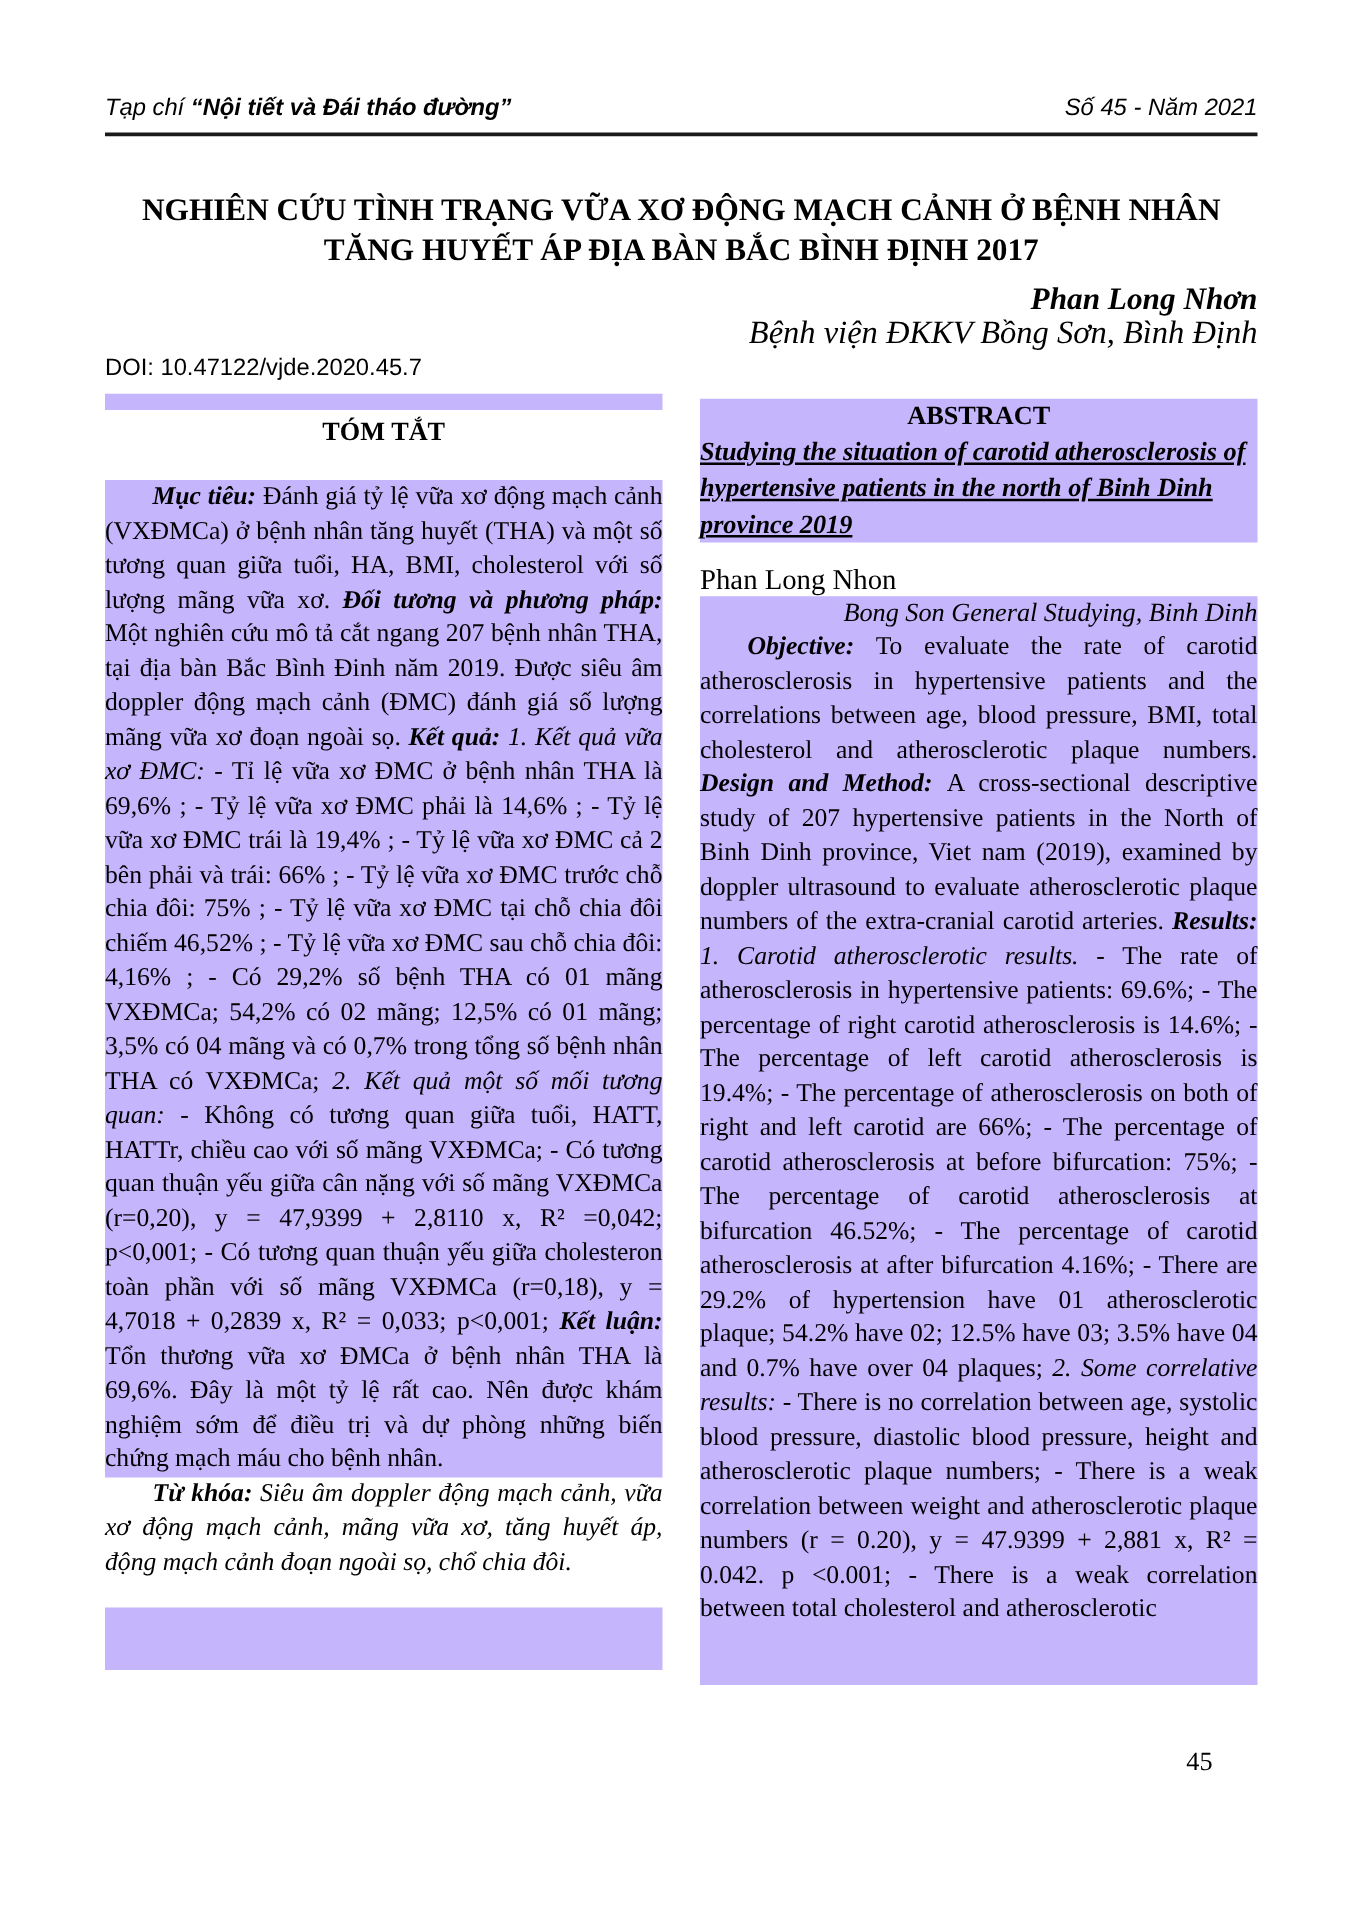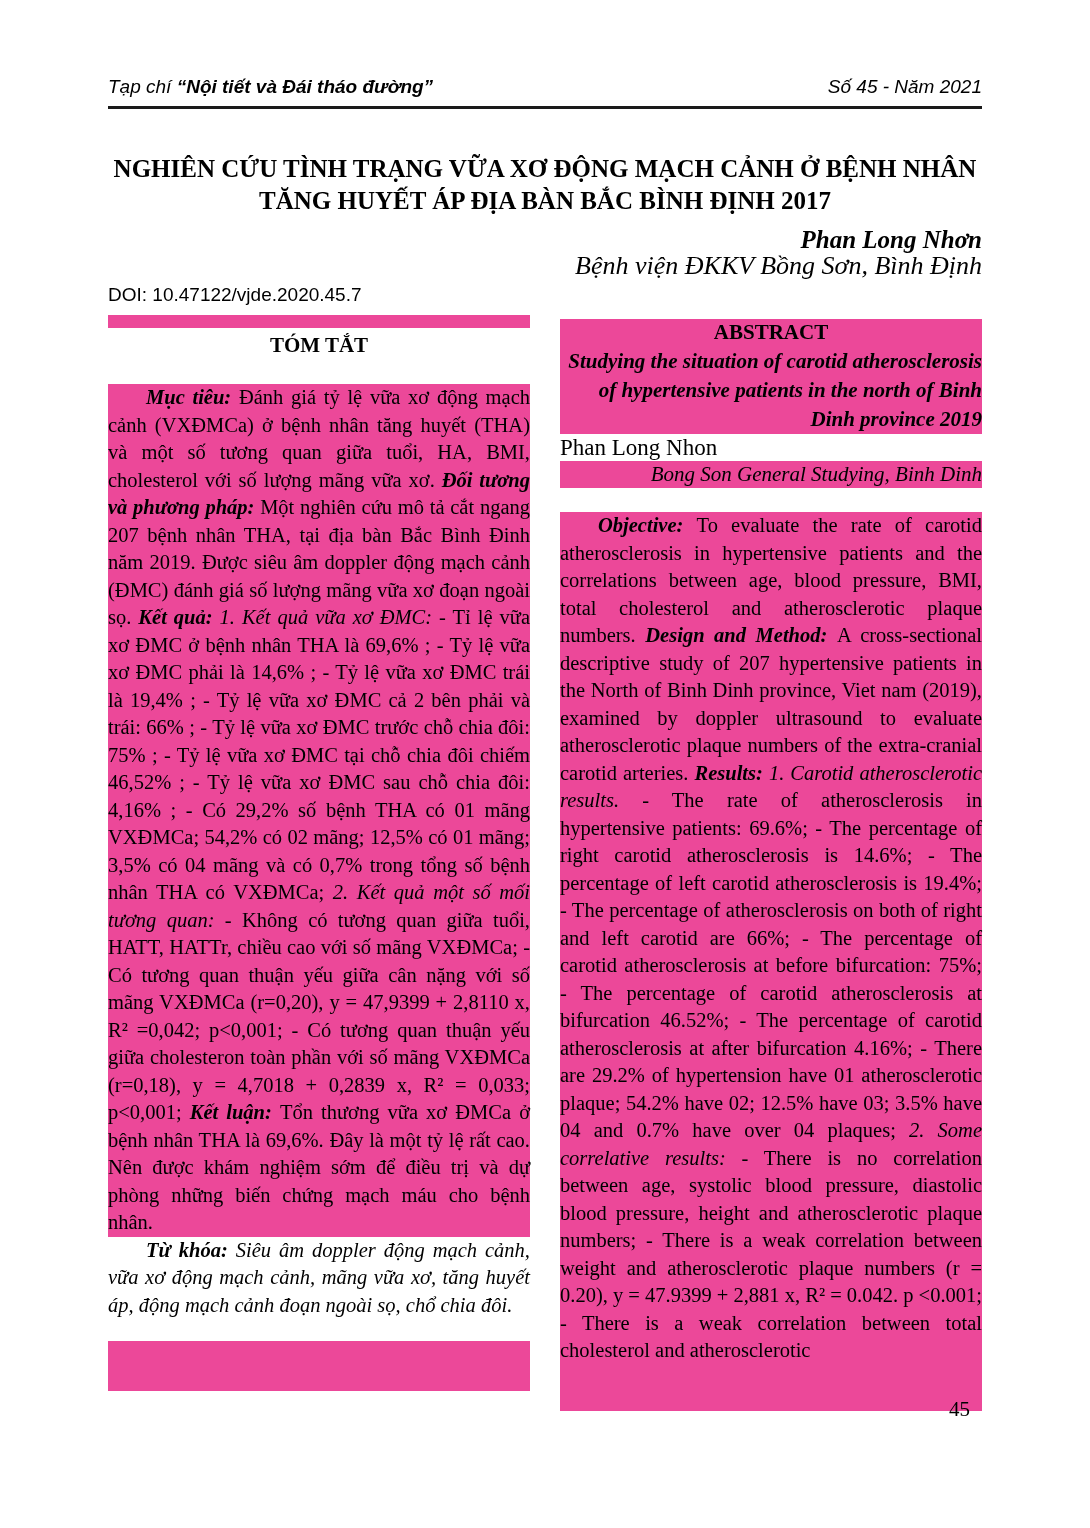--- a/index.html
+++ b/index.html
@@ -1,47 +1,47 @@
 <!DOCTYPE html>
 <html><head>
 <meta charset="utf-8">
 <style>
   html,body{margin:0;padding:0;}
   body{
     width:1090px;height:1528px;background:#ffffff;color:#000;
     font-family:"Liberation Serif", serif;position:relative;overflow:hidden;
   }
-  .page{padding:0 108px;}
+  .page{padding:0 84px;}
   
   .journal-header{
     display:flex;justify-content:space-between;align-items:flex-end;
     padding-top:76px;font-family:"Liberation Sans", sans-serif;
     font-style:italic;font-size:19px;line-height:22px;
   }
   .header-rule{border:0;border-top:3px solid #1a1a1a;margin:8px 0 0 0;}
   
   .article-title{
     margin-top:44px;text-align:center;font-weight:bold;
     font-size:25px;line-height:32px;
   }
   .author-vi{margin-top:10px;text-align:right;font-weight:bold;font-style:italic;font-size:25px;line-height:26px;}
   .affiliation-vi{text-align:right;font-style:italic;font-size:26px;line-height:26px;}
   .doi-line{margin-top:4px;font-family:"Liberation Sans", sans-serif;font-size:19px;line-height:24px;}
   
   .columns{display:flex;gap:30px;margin-top:8px;}
   .col{flex:1;font-size:20.5px;line-height:27.5px;text-align:justify;}
-  .shade{background:#ec4899;}
+  .shade{background:#c4b5fd;}
   .strip{height:13px;margin-bottom:4px;}
   .col-heading{text-align:center;font-weight:bold;font-size:21px;line-height:26px;margin:4px 0 0 0;}
   .para{margin:0;text-indent:38px;}
   .para-first{margin-top:26px;}
-  .abstract-subtitle{text-align:right;font-weight:bold;font-style:italic;font-size:21px;line-height:29px;margin:2px 0 0 0;}
+  .abstract-subtitle{text-align:left;font-weight:bold;font-style:italic;font-size:21px;line-height:29px;margin:2px 0 16px 0;text-decoration:underline;}
   .author-en{text-align:left;font-size:23px;line-height:27px;}
   .affiliation-en{text-align:right;font-style:italic;font-size:21px;line-height:27px;}
-  .abstract-body{margin-top:24px;padding-bottom:46px;}
+  .abstract-body{padding-bottom:46px;}
   .gray-band{height:50px;margin-top:22px;}
   .i{font-style:italic;}
   .bi{font-weight:bold;font-style:italic;}
   .page-number{
     position:absolute;top:1396px;right:120px;
     font-size:21px;line-height:26px;
   }
 </style>
 </head>
 <body>

